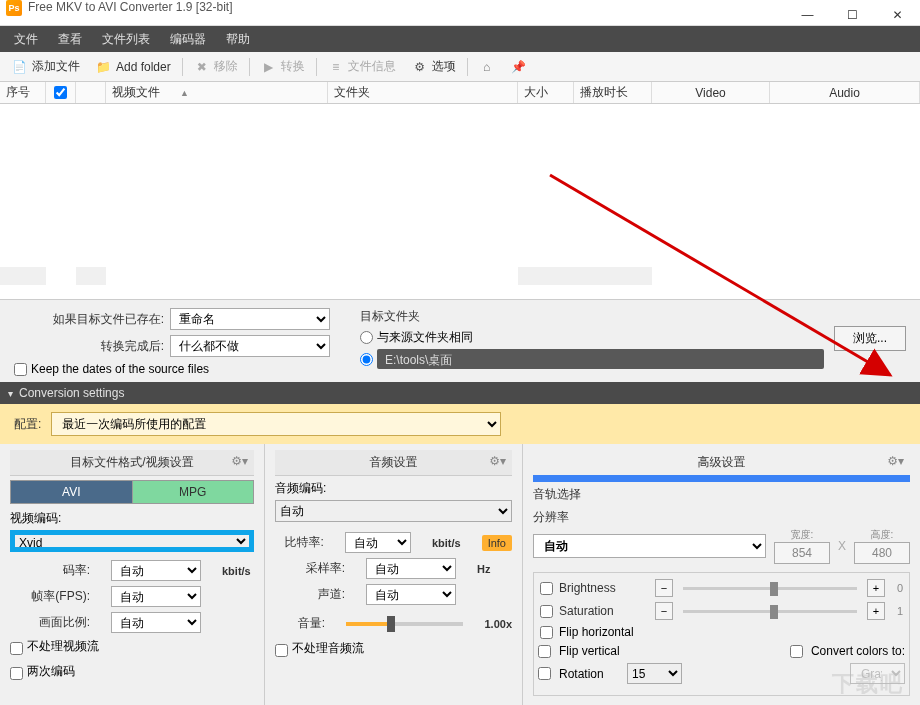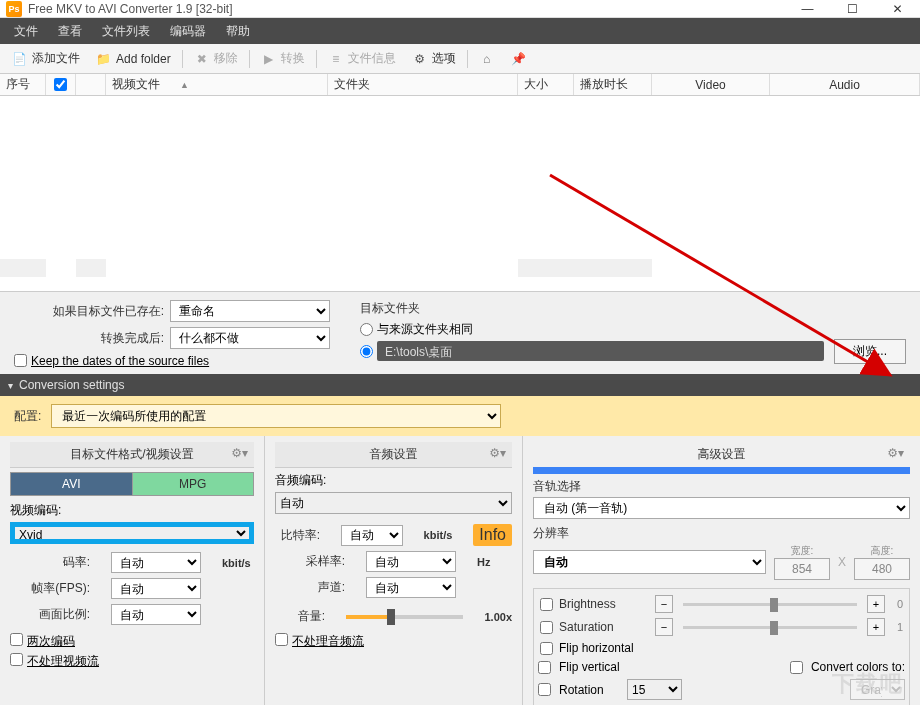--- a/index.html
+++ b/index.html
@@ -1,18 +1,18 @@
 <!DOCTYPE html>
 <html><head>
 <meta charset="utf-8">
 <style>
 * { box-sizing: border-box; margin: 0; padding: 0; font-family: "Microsoft YaHei", "Segoe UI", sans-serif; font-size: 12px; }
 body { width: 920px; height: 705px; background: #f0f0f0; overflow: hidden; position: relative; }
 
-.titlebar { height: 18px; background: #fff; display: flex; align-items: center; padding-left: 6px; border-bottom: 1px solid #ddd; }
+.titlebar { height: 26px; background: #fff; display: flex; padding-left: 6px; border-bottom: 1px solid #ddd; }
 .titlebar .logo { width: 16px; height: 16px; background: linear-gradient(135deg,#ffa500,#ff8c00); border-radius: 2px; margin-right: 6px; display: flex; align-items: center; justify-content: center; color: #fff; font-size: 9px; font-weight: bold; }
 .titlebar .title { flex: 1; color: #555; font-size: 12px; }
 .titlebar .win-btn { width: 45px; height: 30px; display: flex; align-items: center; justify-content: center; color: #333; }
 
 .menubar { height: 26px; background: #4a4a4a; display: flex; align-items: center; padding: 0 4px; }
 .menubar .menu-item { color: #e0e0e0; padding: 4px 10px; cursor: default; }
 
 .toolbar { height: 30px; background: #f5f5f5; display: flex; align-items: center; padding: 0 4px; border-bottom: 1px solid #ccc; }
 .toolbar .tb-btn { display: flex; align-items: center; padding: 3px 8px; color: #333; gap: 4px; cursor: default; }
 .toolbar .tb-btn.disabled { color: #aaa; }
@@ -24,21 +24,21 @@
 .grid-body { height: 196px; background: #fff; border-bottom: 1px solid #ccc; position: relative; }
 .grid-body .ghost-row { position: absolute; bottom: 12px; left: 0; right: 0; height: 20px; display: flex; }
 .ghost-cell { background: #f0f0f0; height: 18px; }
 
 .options-panel { display: flex; padding: 8px 14px 6px 14px; gap: 16px; background: #f0f0f0; }
 .opt-left { width: 330px; }
 .opt-right { flex: 1; }
 .opt-row { display: flex; align-items: center; margin-bottom: 5px; gap: 6px; }
 .opt-label { text-align: right; color: #333; }
 .opt-row select { height: 22px; border: 1px solid #aaa; padding: 0 4px; background: #fff; }
-.check-row { display: flex; align-items: flex-start; gap: 4px; margin-top: 3px; text-decoration: underline; }
+.check-row { display: flex; align-items: flex-end; gap: 4px; margin-top: 3px; }
 
 .dest-label { color: #333; margin-bottom: 4px; }
 .radio-row { display: flex; align-items: center; gap: 4px; margin-bottom: 3px; }
 .path-box { flex: 1; background: #585858; color: #ddd; padding: 3px 8px; border-radius: 2px; height: 20px; }
 .browse-btn { padding: 3px 18px; border: 1px solid #999; background: #f5f5f5; margin-left: auto; }
 
 .conv-header { background: #4a4a4a; color: #e0e0e0; padding: 4px 8px; display: flex; align-items: center; gap: 6px; }
 .conv-header .chev { font-size: 10px; }
 
 .config-row { background: #ffe9a8; padding: 8px 14px; display: flex; align-items: center; gap: 10px; }
@@ -57,21 +57,21 @@
 .format-tabs { display: flex; margin-bottom: 6px; }
 .format-tab { flex: 1; text-align: center; padding: 4px; border: 1px solid #999; cursor: default; }
 .format-tab.avi { background: #4a6a8a; color: #fff; border-right: none; }
 .format-tab.mpg { background: #7fd89f; color: #333; }
 
 .field-row { display: flex; align-items: center; margin-bottom: 5px; gap: 21px; }
 .field-row .fl { text-align: right; color: #333; }
 .field-row select, .field-row input[type=text] { height: 21px; border: 1px solid #aaa; padding: 0 4px; background: #fff; }
 .unit { color: #333; font-size: 11px; font-weight: bold; }
 
-.info-badge { background: #ffb030; color: #333; padding: 2px 6px; font-size: 16px; border-radius: 2px; }
+.info-badge { background: #ffb030; color: #333; padding: 2px 6px; font-size: 11px; border-radius: 2px; }
 .slider { flex: 1; height: 4px; background: #ccc; position: relative; }
 .slider .track-fill { position: absolute; left: 0; height: 4px; background: #ffb030; }
 .slider .thumb { position: absolute; width: 8px; height: 16px; background: #555; top: -6px; }
 
 .adv-header { text-align: center; padding: 4px; color: #333; position: relative; border-bottom: 7px solid #3b82f6; margin-bottom: 4px; }
 .sub-label { color: #333; margin: 4px 0 2px 0; }
 .wide-select { width: 100%; height: 22px; border: 1px solid #aaa; background: #fff; padding: 0 6px; }
 
 .res-row { display: flex; align-items: center; gap: 8px; margin-bottom: 8px; }
 .res-row .res-sel { flex: 1; height: 24px; border: 1px solid #aaa; font-weight: bold; padding: 0 6px; background: #fff; }
@@ -188,21 +188,21 @@
     <div class="opt-row">
       <div class="opt-label" style="width:150px">转换完成后:</div>
       <select style="width:160px"><option>什么都不做</option></select>
     </div>
     <div class="check-row">
       <input type="checkbox" style="">
       <span>Keep the dates of the source files</span>
     </div>
   </div>
   <div class="opt-right">
-    <div style="display:flex;align-items:flex-end;gap:10px">
+    <div style="display:flex;align-items:flex-start;gap:10px">
       <div style="flex:1">
         <div class="dest-label">目标文件夹</div>
         <div class="radio-row">
           <input type="radio" name="dest" style="">
           <span>与来源文件夹相同</span>
         </div>
         <div class="radio-row">
           <input type="radio" name="dest" checked="" style="">
           <div class="path-box">E:\tools\桌面</div>
         </div>
@@ -241,27 +241,27 @@
       <span class="unit">kbit/s</span>
     </div>
     <div class="field-row">
       <div class="fl" style="width:80px">帧率(FPS):</div>
       <select style="width:90px"><option>自动</option></select>
     </div>
     <div class="field-row">
       <div class="fl" style="width:80px">画面比例:</div>
       <select style="width:90px"><option>自动</option></select>
     </div>
+    <div class="check-row">
+      <input type="checkbox" style="">
+      <span>不处理视频流</span>
+    </div>
     <div class="check-row" style="margin-top:8px">
       <input type="checkbox" style="">
       <span>两次编码</span>
-    </div>
-    <div class="check-row">
-      <input type="checkbox" style="">
-      <span>不处理视频流</span>
     </div>
   </div>
 
   <div class="settings-col col-mid">
     <div class="section-header">
       <span>音频设置</span>
       <span class="gear-icon">⚙▾</span>
     </div>
     <div style="margin-bottom:3px">音频编码:</div>
     <select style="width:100%;height:22px;border:1px solid #aaa;margin-bottom:10px"><option>自动</option></select>
@@ -293,21 +293,20 @@
       <span>不处理音频流</span>
     </div>
   </div>
 
   <div class="settings-col col-right">
     <div class="adv-header">
       <span>高级设置</span>
       <span class="gear-icon">⚙▾</span>
     </div>
     <div class="sub-label">音轨选择</div>
-    <select class="wide-select"><option>自动 (第一音轨)</option></select>
 
     <div class="sub-label" style="margin-top:6px">分辨率</div>
     <div class="res-row">
       <select class="res-sel"><option>自动</option></select>
       <div style="text-align:center">
         <div class="dim-label">宽度:</div>
         <input class="dim-box" disabled="" value="854" style="">
       </div>
       <span style="color:#aaa">X</span>
       <div style="text-align:center">

